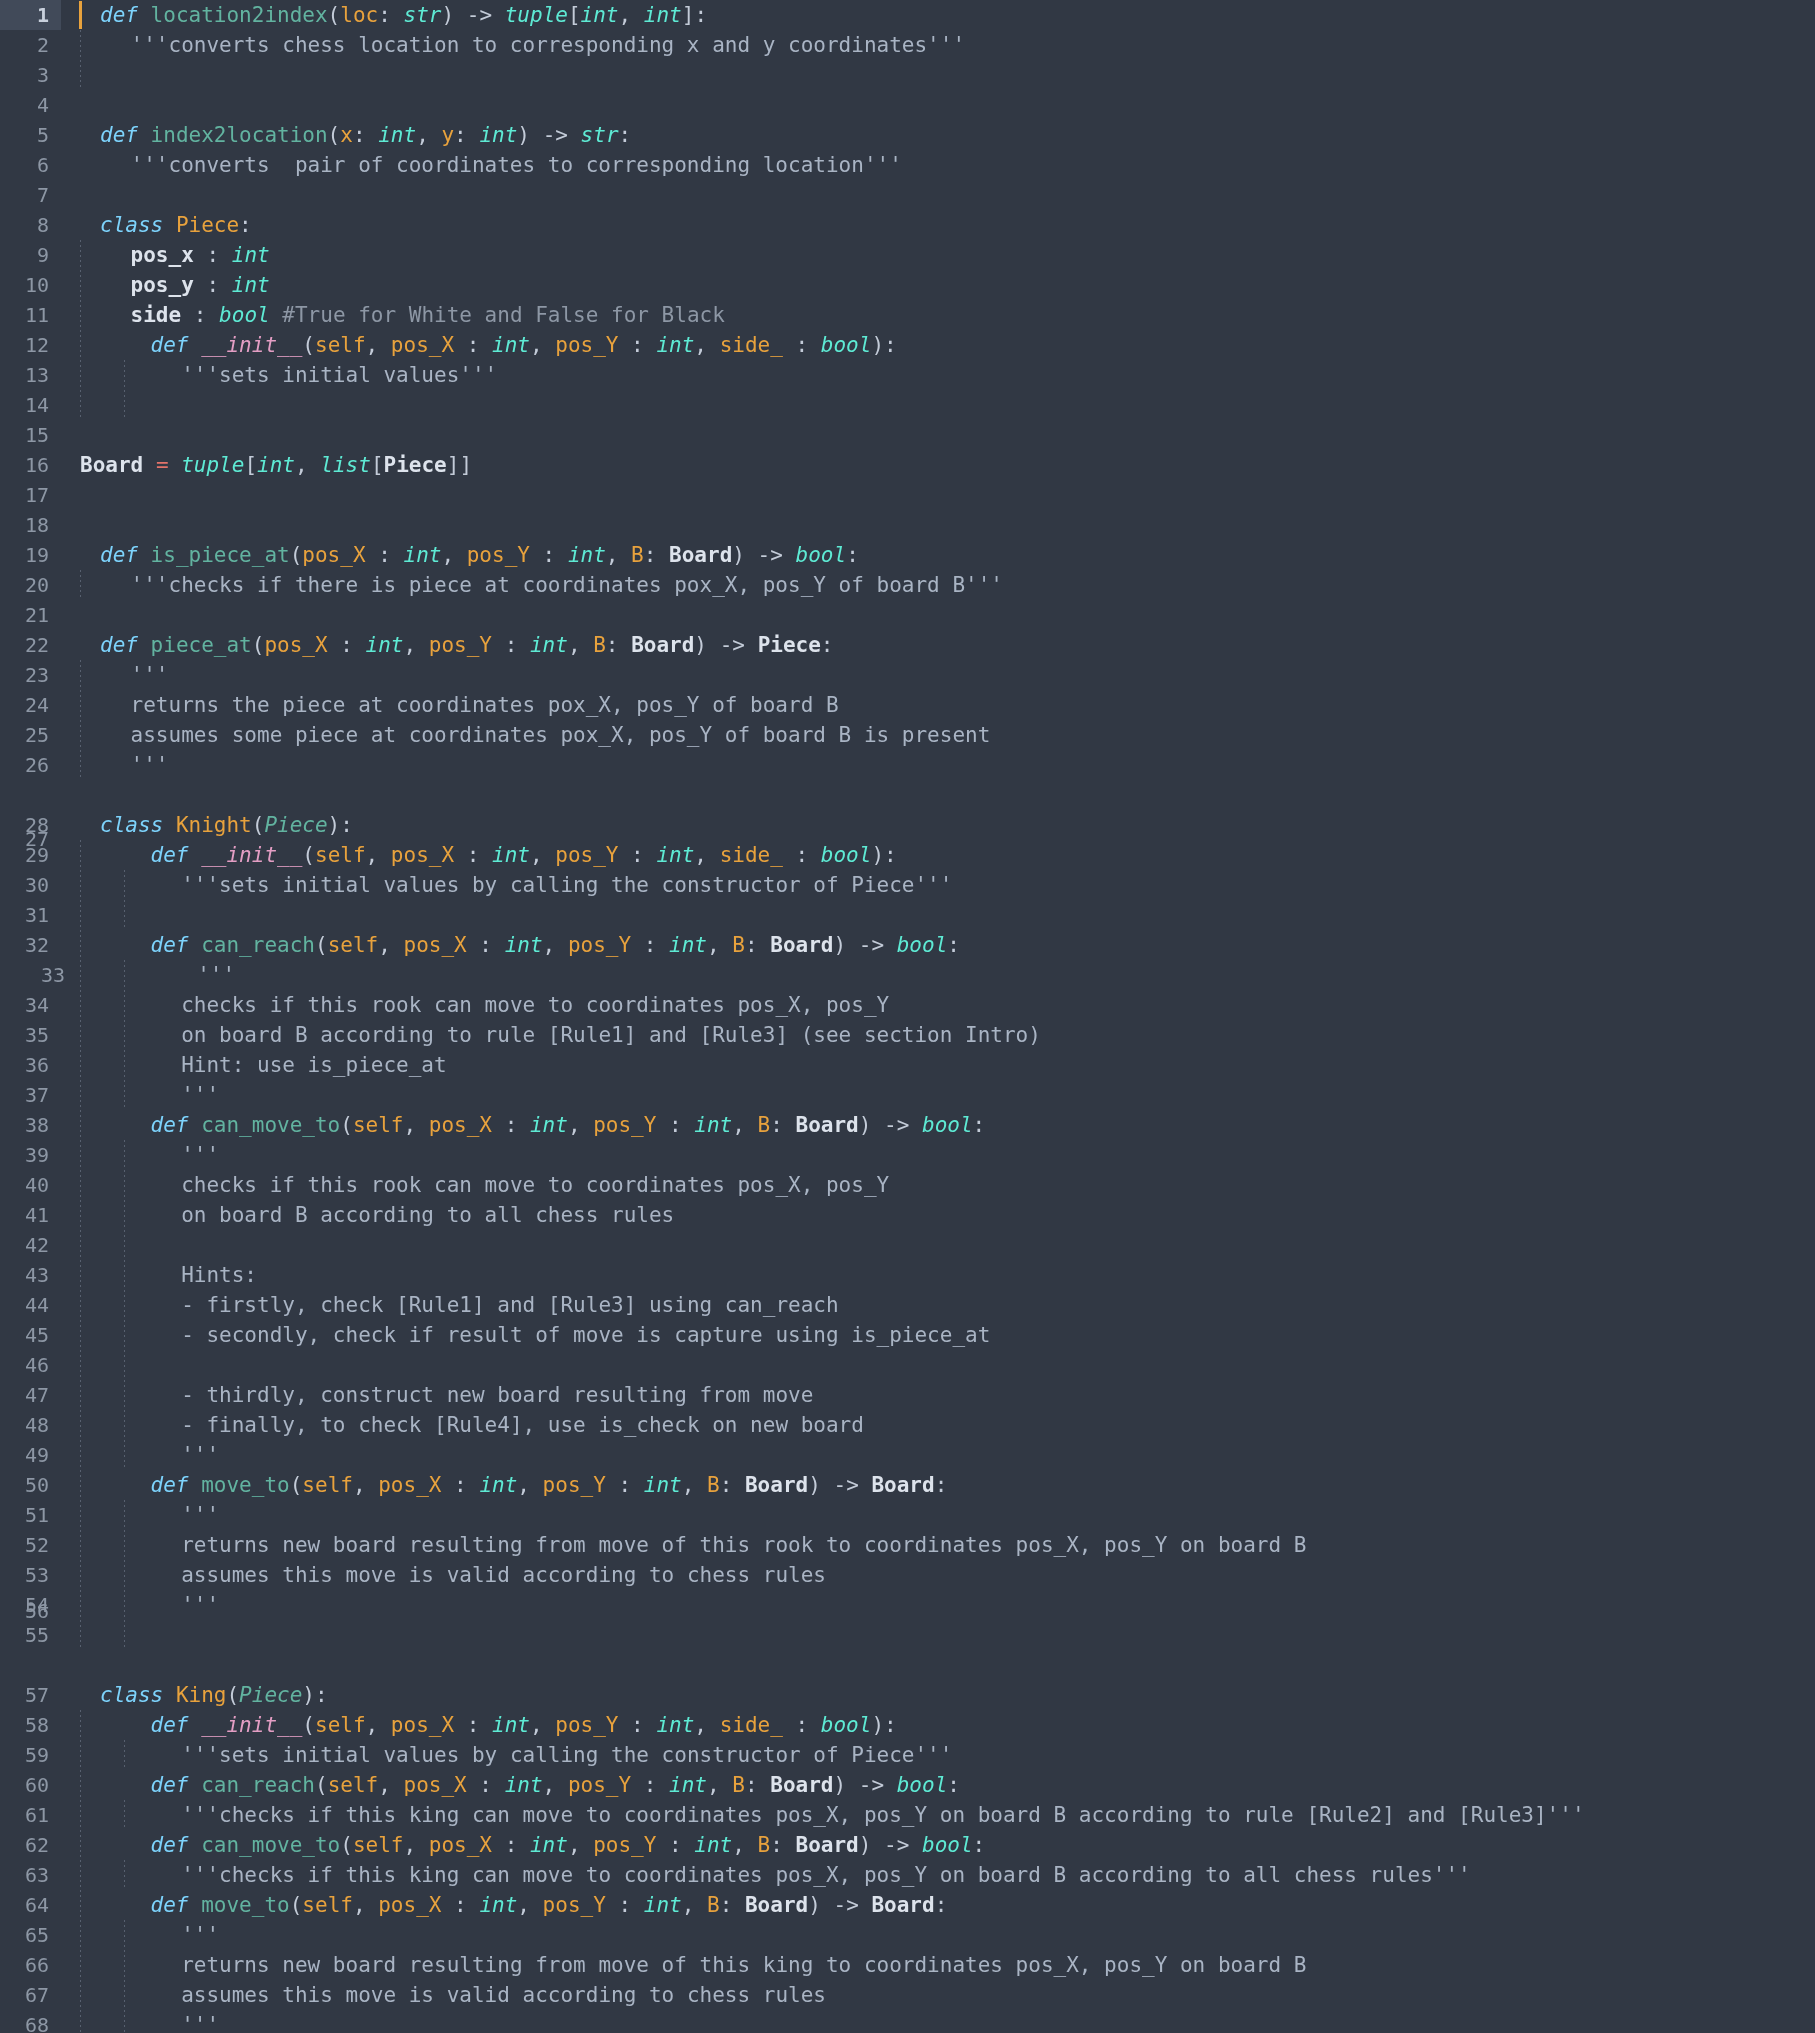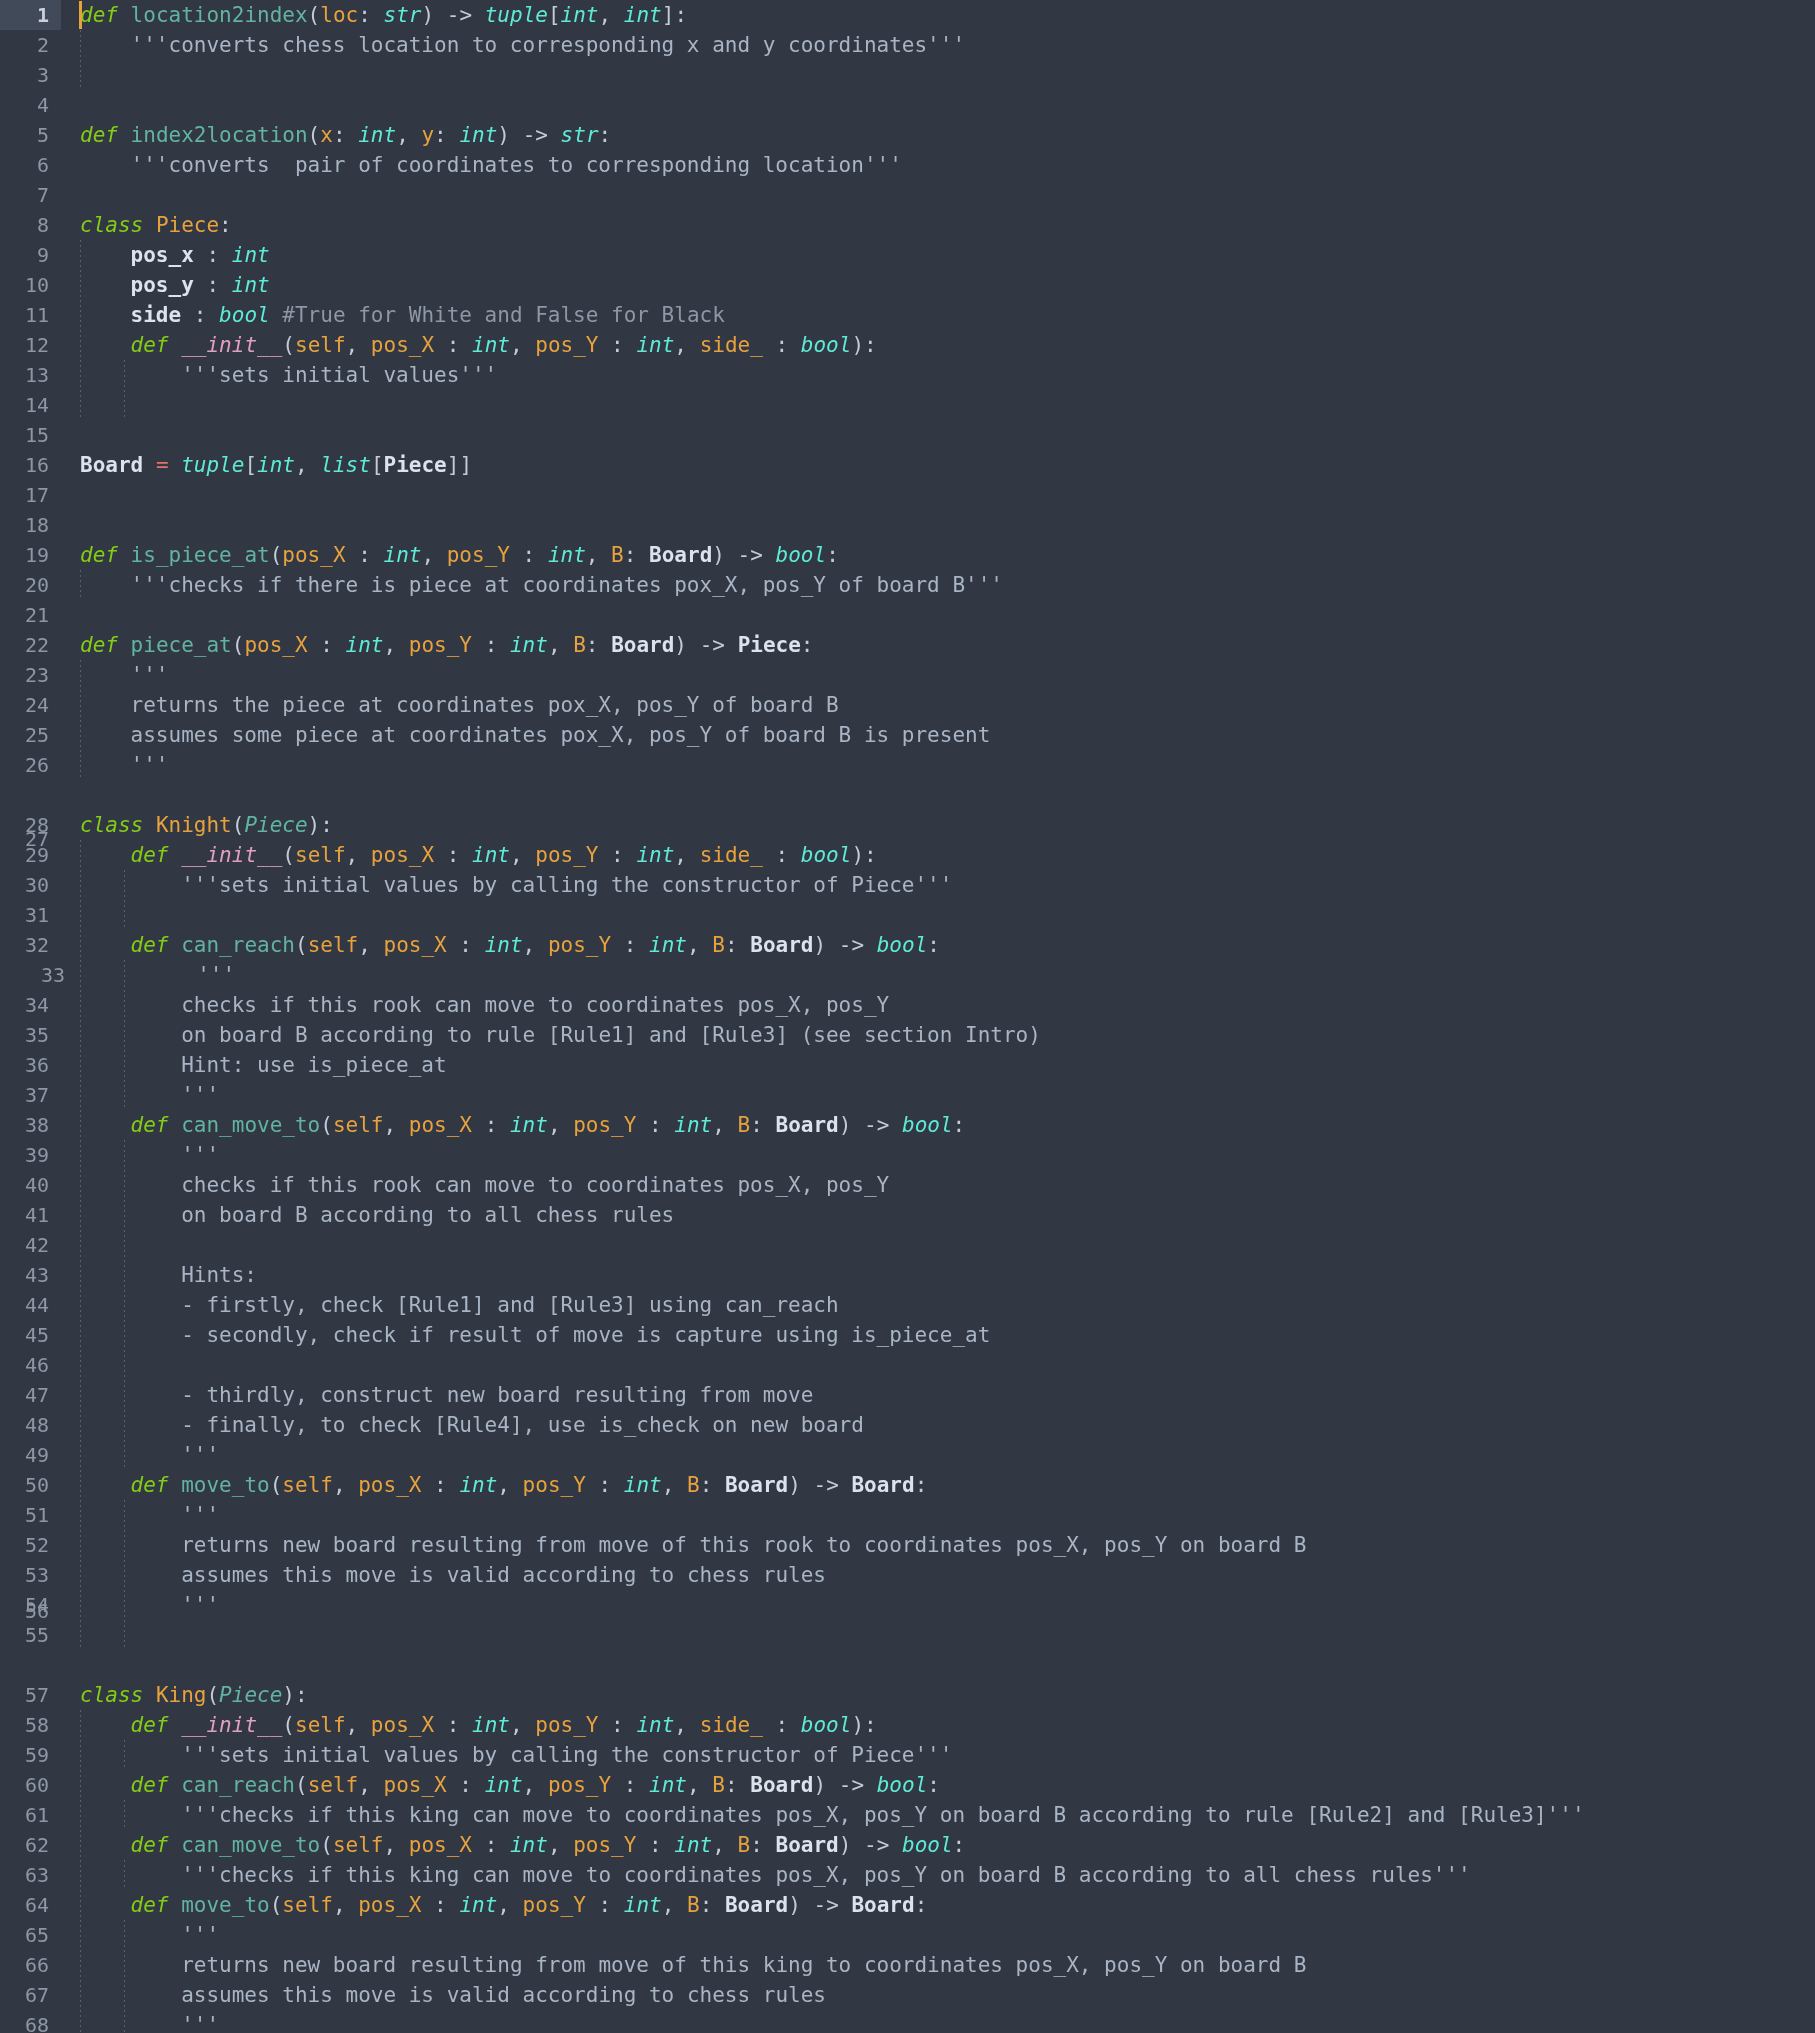--- a/index.html
+++ b/index.html
@@ -78,21 +78,21 @@
   .guide {
     position: absolute;
     width: 1px;
     top: 0;
     background-image: linear-gradient(to bottom, #57606f 0px, #57606f 2px, transparent 2px, transparent 5px);
     background-size: 1px 5px;
     background-repeat: repeat-y;
   }
 
   
-  .t-kw       { color: #84cc16; font-style: italic; }   
+  .t-kw       { color: #7dd3fc; font-style: italic; padding-left: 20px; }   
   .t-fn       { color: #62b3a0; }                        
   .t-dunder   { color: #e39ec4; font-style: italic; }    
   .t-cls      { color: #e8a23d; }                        
   .t-base     { color: #62b3a0; font-style: italic; }    
   .t-type     { color: #5eead4; font-style: italic; }    
   .t-param    { color: #e8a23d; }                        
   .t-punct    { color: #c3cbd8; }                        
   .t-plain    { color: #dde3ec; font-weight: bold; }     
   .t-op       { color: #e2736a; }                        
   .t-arrow    { color: #c3cbd8; }                        

